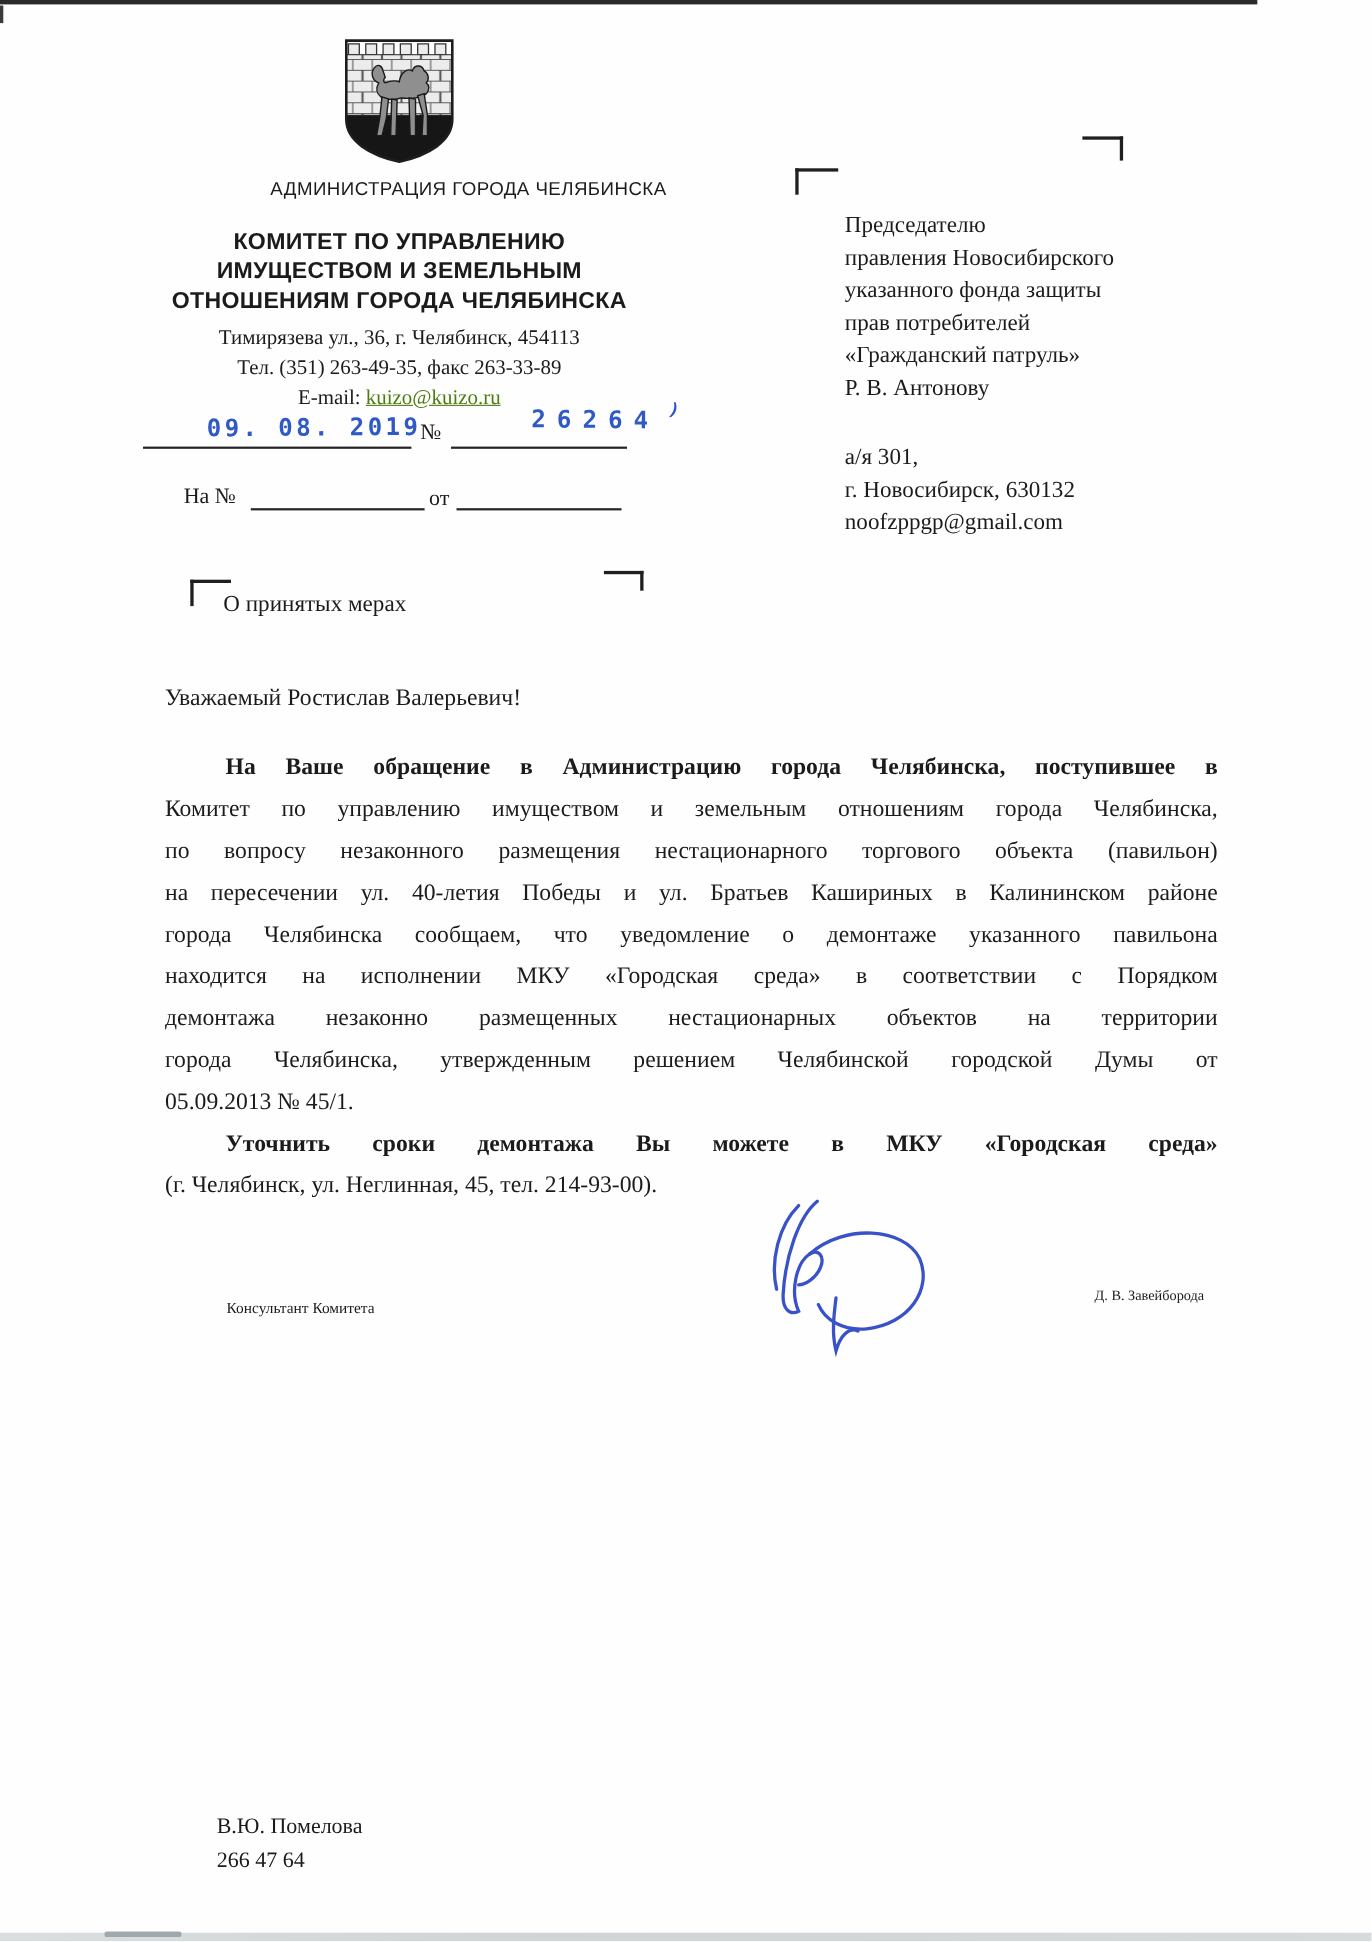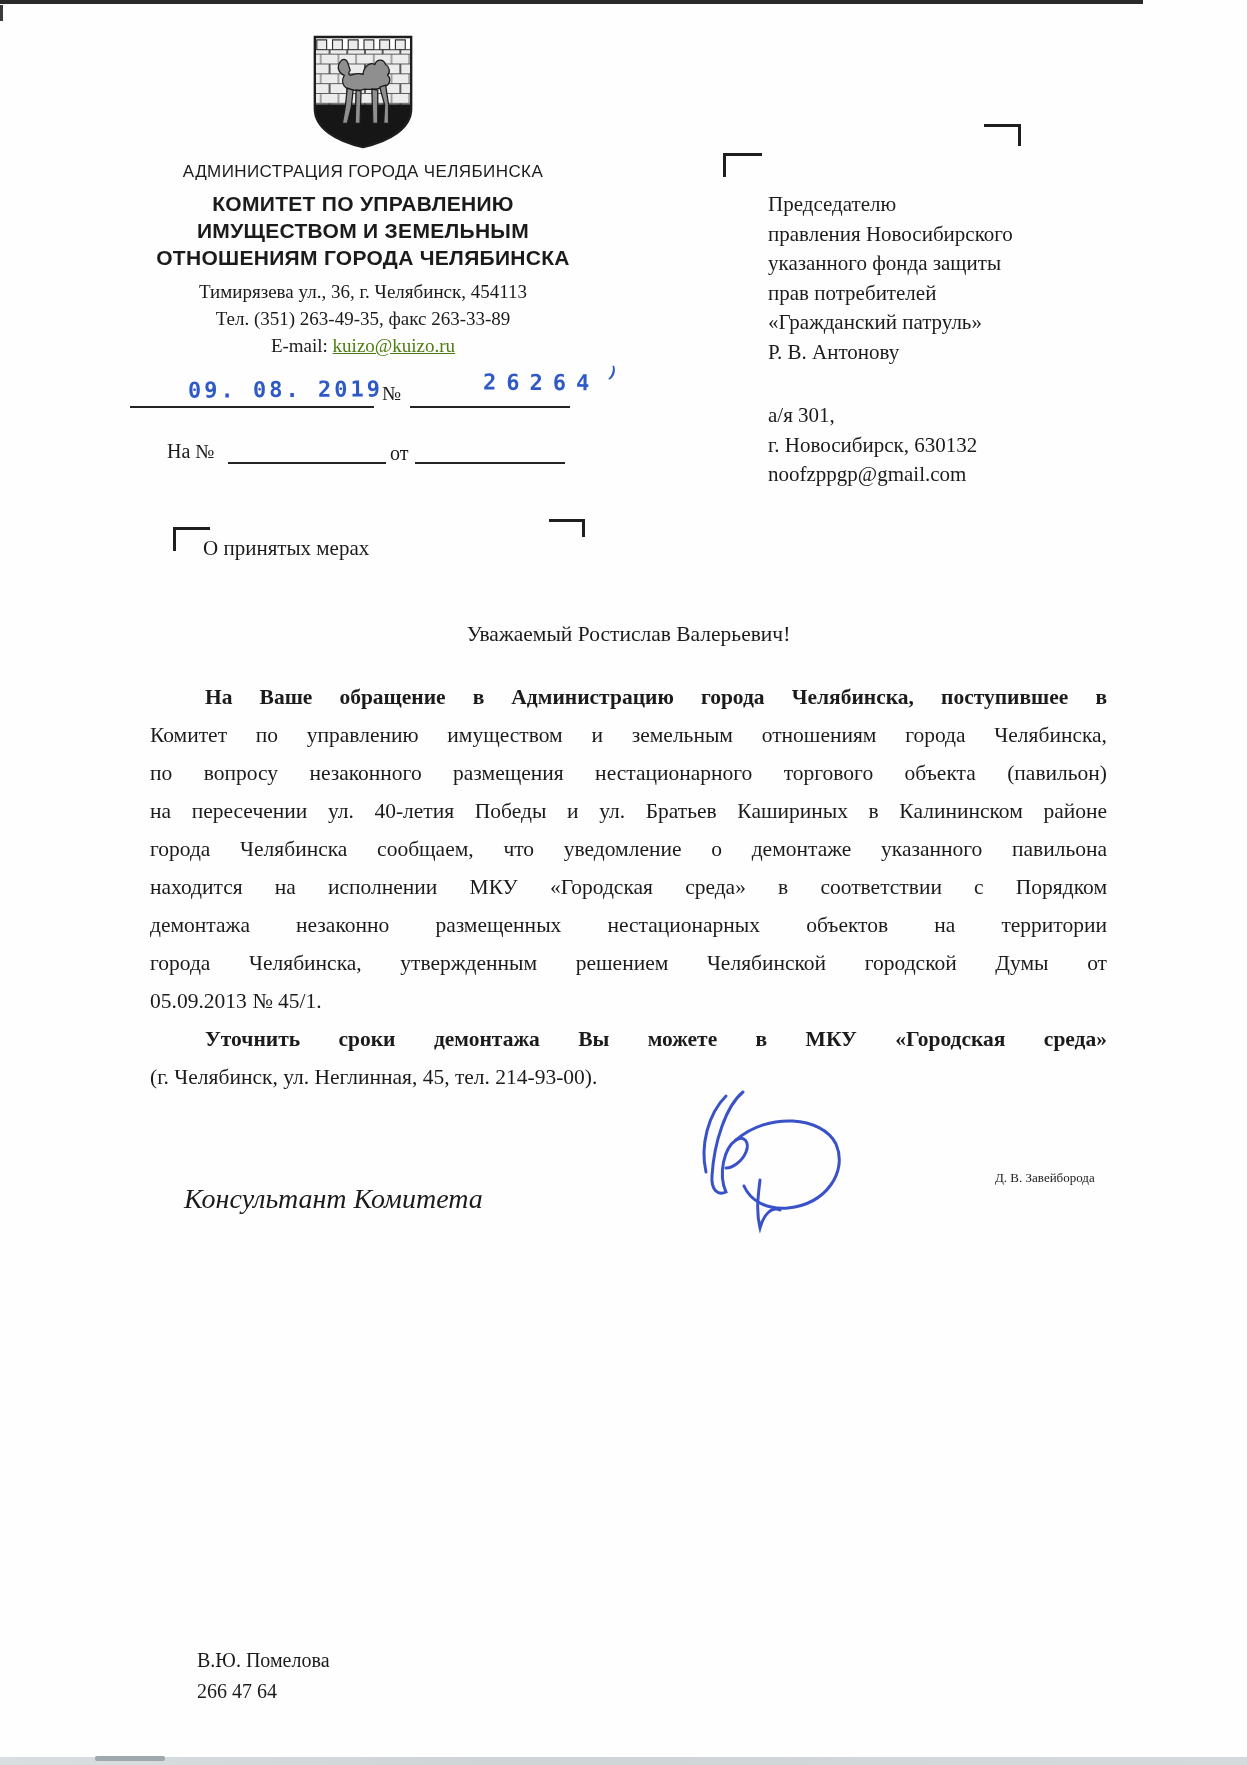--- a/index.html
+++ b/index.html
@@ -13,21 +13,21 @@
   
   #scan-top-bar{left:0;top:0;width:1143px;height:4px;background:#2a2a2a;}
   #scan-left-tick{left:0;top:5px;width:3px;height:16px;background:#3a3a3a;}
   #scan-bottom-band{left:0;top:1757px;width:1247px;height:8px;
     background:linear-gradient(to right,#d9dee0 0%,#cfd5d7 40%,#d5dadc 100%);}
   #scan-bottom-smudge{left:95px;top:1756px;width:70px;height:5px;background:#9fa9ad;border-radius:2px;}
 
   
   #letterhead{left:120px;top:34px;width:486px;text-align:center;}
   #emblem{margin:0 auto 12px auto;display:block;}
-  #org-parent{font-size:17px;letter-spacing:.4px;margin-bottom:8px;}
+  #org-parent{font-size:17px;letter-spacing:.4px;margin-bottom:24px;text-align:right;}
   .org-line{font-size:21px;font-weight:bold;line-height:27px;letter-spacing:.3px;}
   .contact-line{font-size:19px;line-height:27px;}
   #email-link{color:#4d7c0f;text-decoration:underline;}
 
   
   .ref-line{border-top:2px solid #242424;height:0;}
   .ref-label{font-size:20px;}
   .stamp{color:#2e59c7;font-weight:bold;}
   #date-stamp{left:188px;top:377px;font-size:22px;letter-spacing:3px;transform:rotate(-.4deg);}
   #num-stamp{left:483px;top:370px;font-size:22px;letter-spacing:10px;transform:rotate(.5deg);}
@@ -47,28 +47,28 @@
   #addr-corner-close{left:984px;top:124px;width:34px;height:19px;}
   #subj-corner-open{left:173px;top:527px;width:34px;height:21px;}
   #subj-corner-close{left:549px;top:519px;width:33px;height:15px;}
 
   
   #recipient{left:768px;top:190px;width:300px;font-size:21px;line-height:29.5px;}
   #recipient-address{margin-top:34px;}
 
   
   #subject{left:183px;top:536px;font-size:21px;margin-left:20px;}
-  #salutation{left:150px;top:622px;width:957px;text-align:center;font-size:21.5px;}
+  #salutation{left:150px;top:622px;width:957px;font-size:21.5px;}
   #body-text{left:150px;top:678px;width:957px;font-size:21.5px;}
   .bline{height:38px;line-height:38px;white-space:nowrap;}
   .bline.just{white-space:normal;text-align:justify;text-align-last:justify;}
   .bline.first{text-indent:55px;font-weight:bold;}
 
   
-  #sign-position{left:184px;top:1183px;font-size:28px;font-style:italic;}
+  #sign-position{left:206px;top:1183px;font-size:14px;}
   #sign-name{left:995px;top:1170px;font-size:13px;}
   #signature-svg{left:648px;top:1082px;}
 
   
   #executor{left:197px;top:1645px;font-size:20px;line-height:31px;}
 </style>
 </head>
 <body>
 
 <div id="page">

